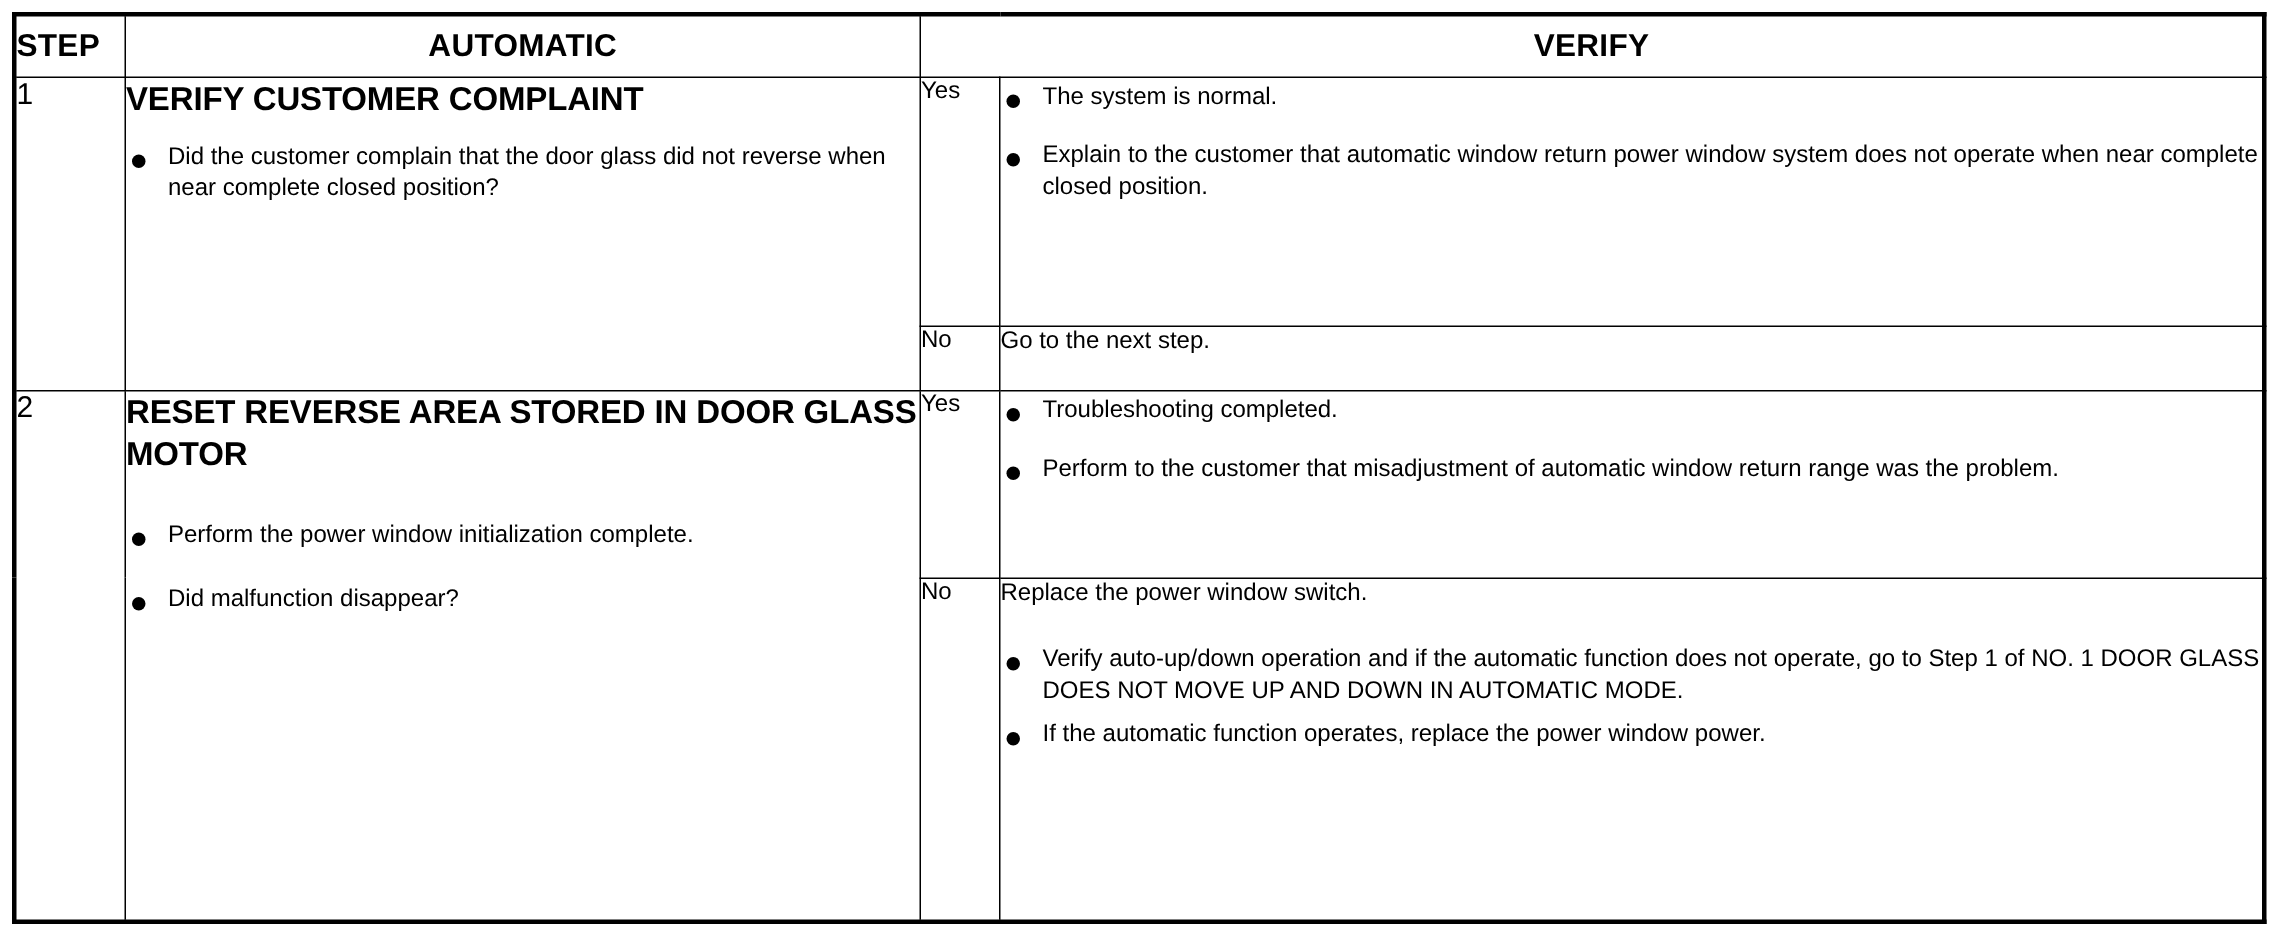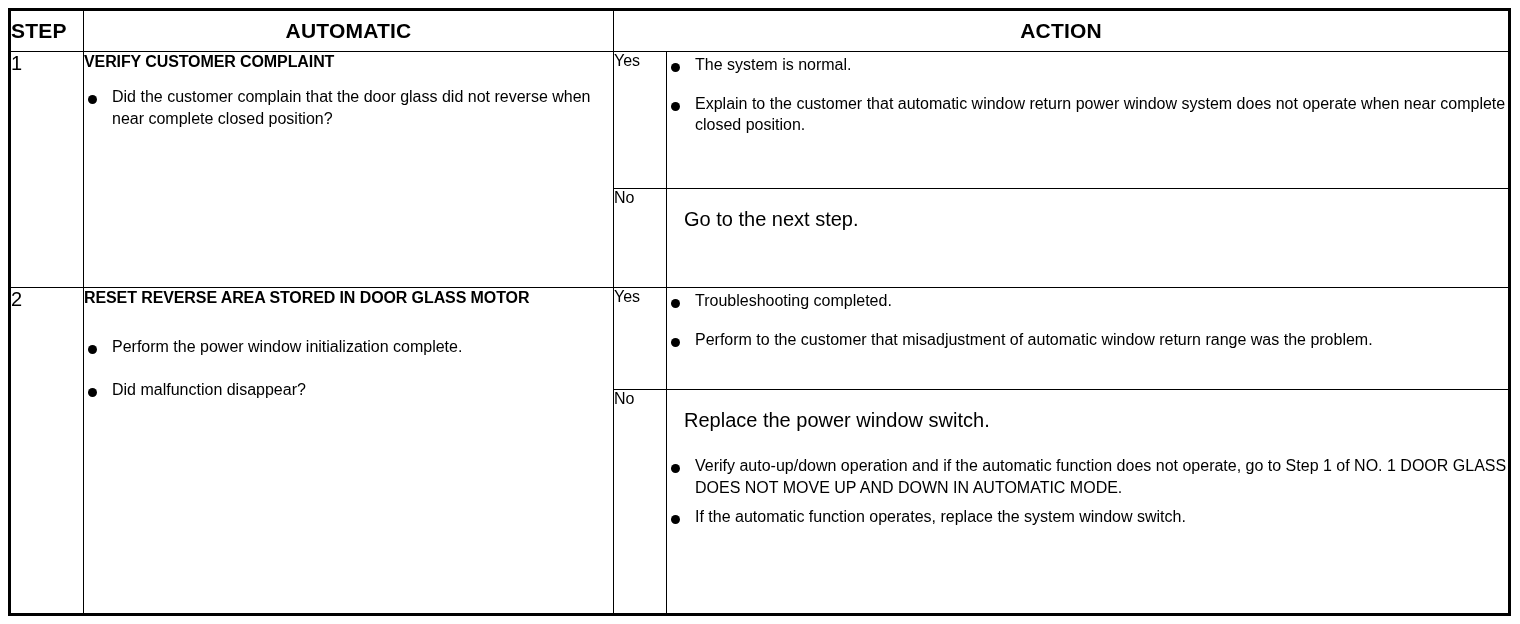--- a/index.html
+++ b/index.html
@@ -76,30 +76,30 @@
   }
   .yn-cell {
     font-size: 16px;
     padding: 6px 0 0 6px;
     text-align: left;
     white-space: nowrap;
   }
 
   .title-line {
     font-weight: bold;
-    font-size: 16px;
+    font-size: 22px;
     line-height: 1.28;
     letter-spacing: -0.1px;
     margin: 0 0 2px 0;
   }
 
   .plain-line {
-    font-size: 20px;
+    font-size: 16px;
     line-height: 1.3;
-    margin: 17px;
+    margin: 0;
   }
 
   ul.bullets {
     list-style: none;
     margin: 14px 0 0 0;
     padding: 0;
   }
   ul.bullets.tight { margin-top: 10px; }
 
   ul.bullets li {
@@ -134,21 +134,21 @@
       <col class="c-step">
       <col class="c-insp">
       <col class="c-yn">
       <col class="c-action">
     </colgroup>
     <tbody>
 
       <tr class="header-row">
         <td class="hdr-step">STEP</td>
         <td class="hdr-center">AUTOMATIC</td>
-        <td class="hdr-center" colspan="2">ACTION</td>
+        <td class="hdr-center" colspan="2">VERIFY</td>
       </tr>
 
       <tr>
         <td rowspan="2" class="step-num">1</td>
         <td rowspan="2" class="cell-pad">
           <p class="title-line">VERIFY CUSTOMER COMPLAINT</p>
           <ul class="bullets indent-insp">
             <li>Did the customer complain that the door glass did not reverse when near complete closed position?</li>
           </ul>
         </td>
@@ -185,20 +185,20 @@
           </ul>
         </td>
       </tr>
 
       <tr>
         <td class="yn-cell">No</td>
         <td class="cell-pad">
           <p class="plain-line">Replace the power window switch.</p>
           <ul class="bullets" style="margin-top:22px;">
             <li style="margin-bottom:8px;">Verify auto-up/down operation and if the automatic function does not operate, go to Step 1 of NO. 1 DOOR GLASS DOES NOT MOVE UP AND DOWN IN AUTOMATIC MODE.</li>
-            <li>If the automatic function operates, replace the system window switch.</li>
+            <li>If the automatic function operates, replace the power window power.</li>
           </ul>
         </td>
       </tr>
 
     </tbody>
   </table>
 </div>
 
 </body></html>

